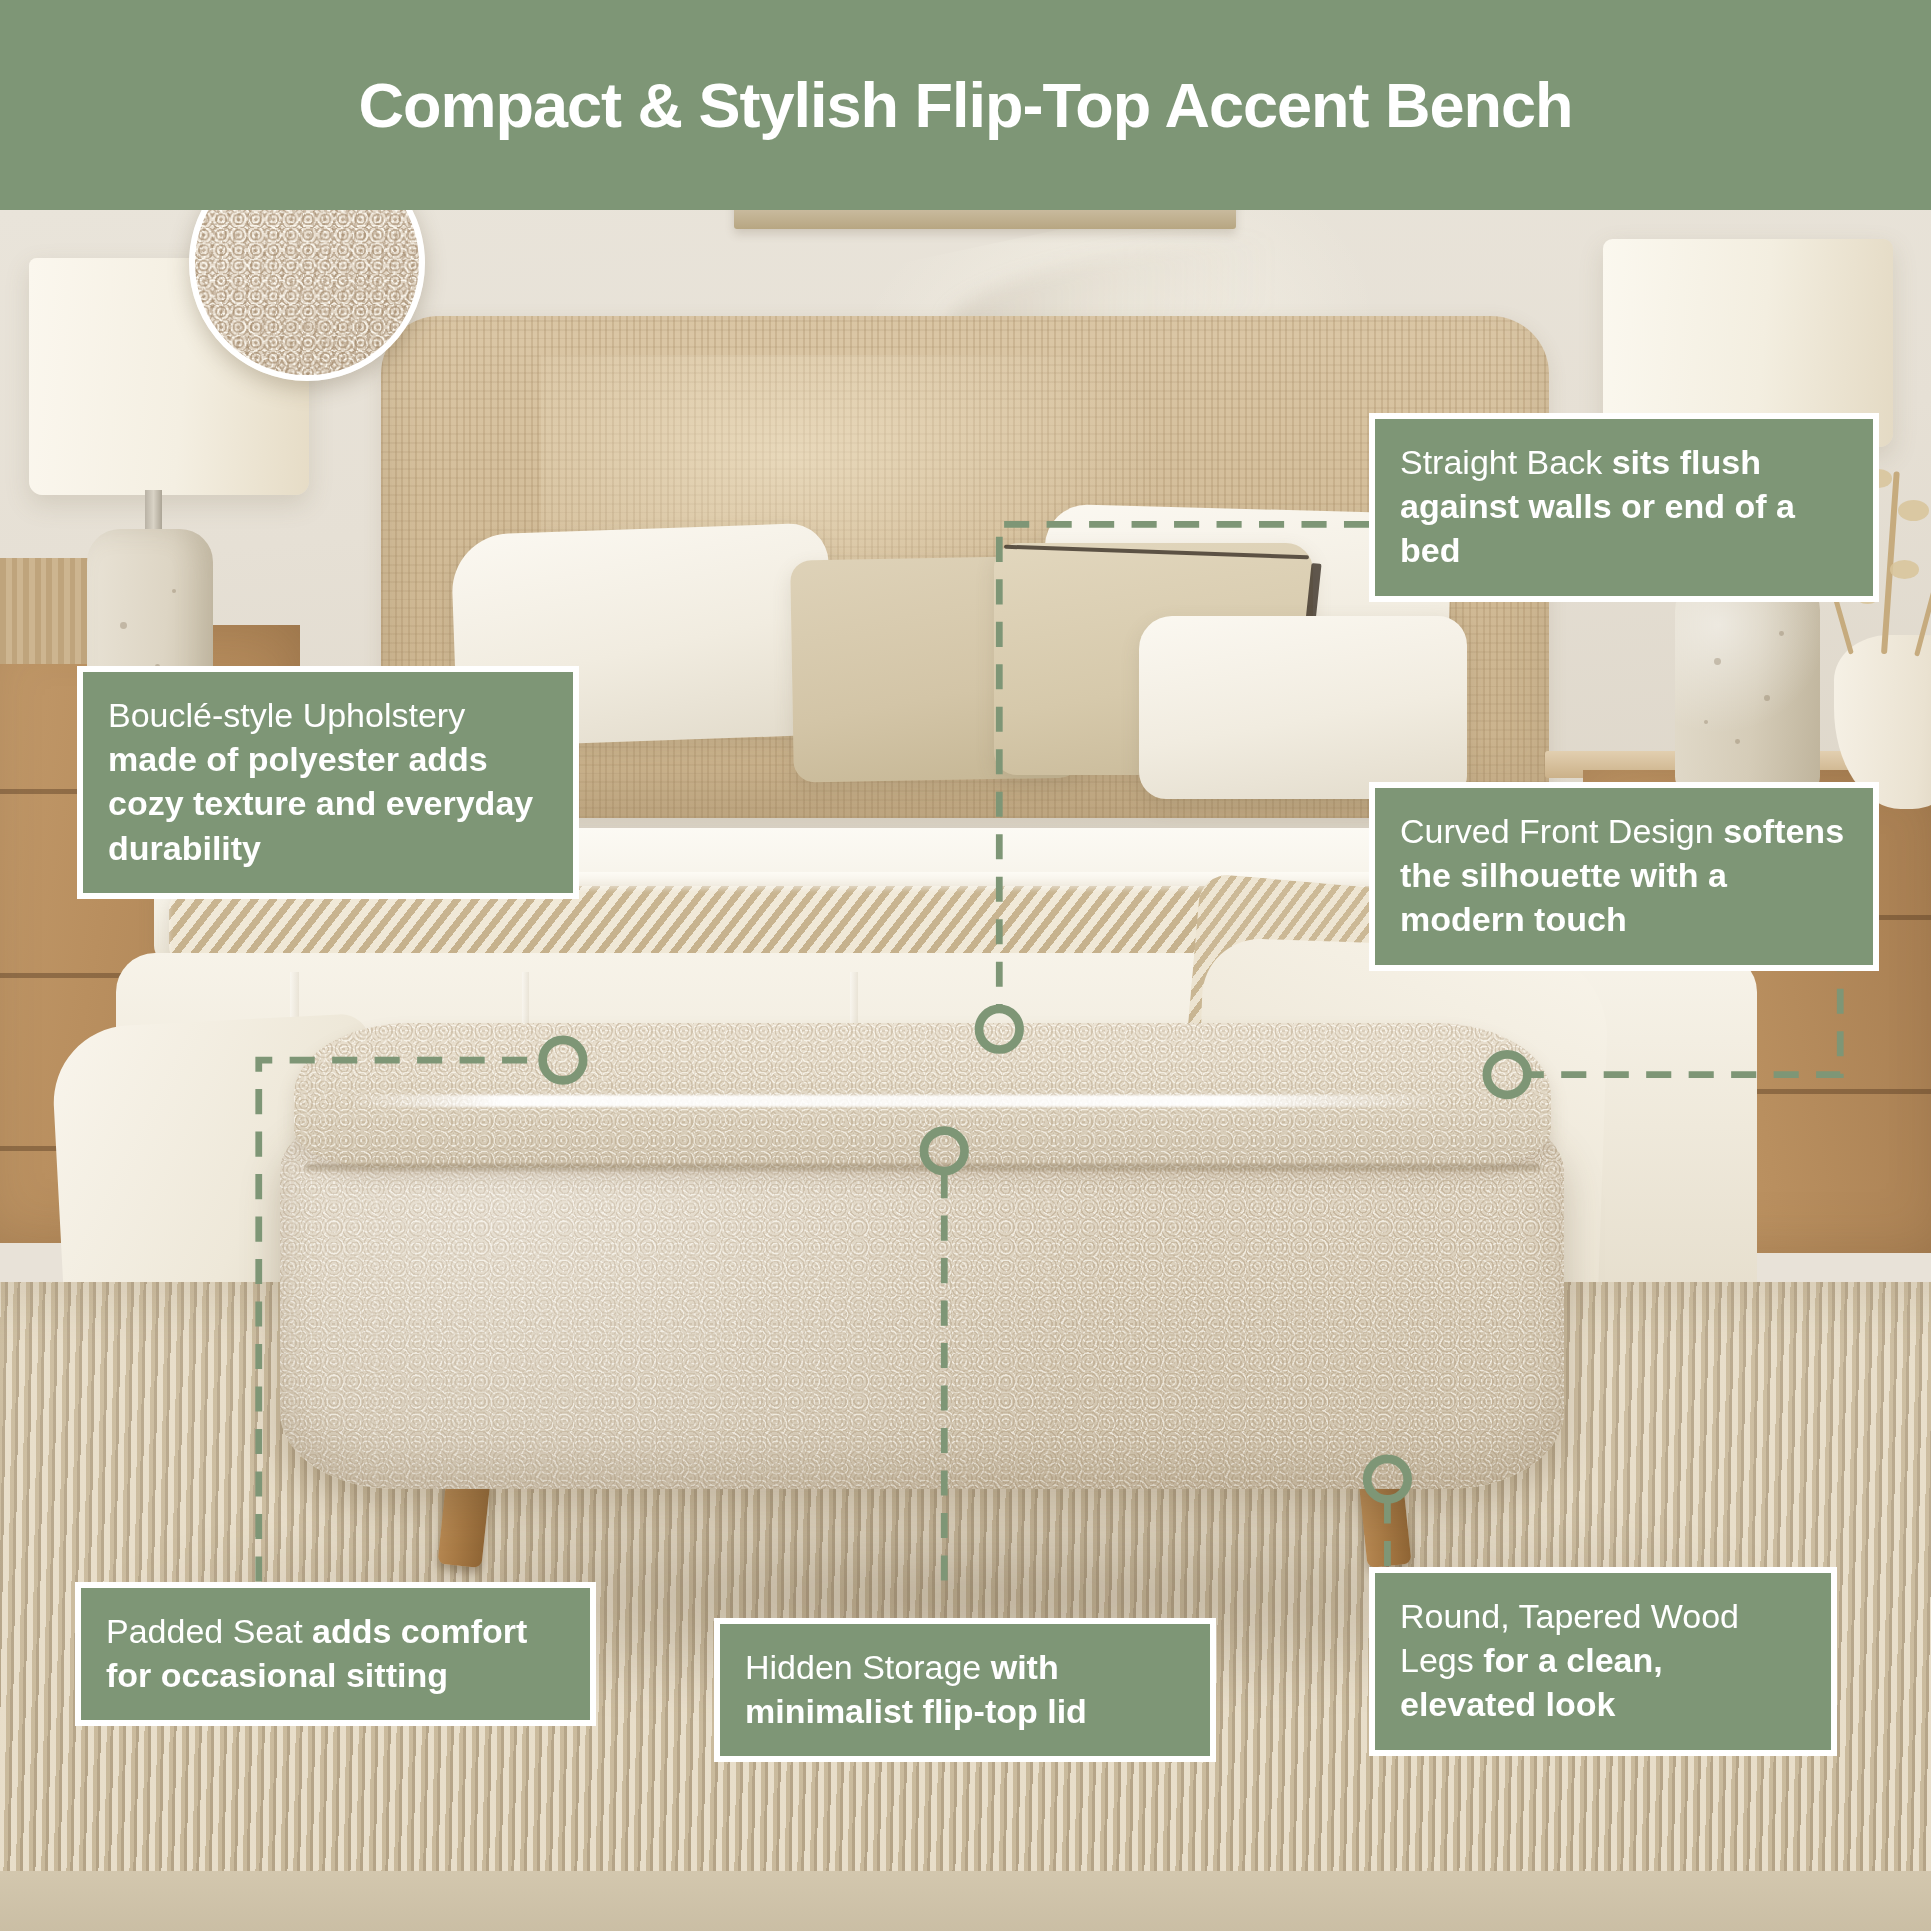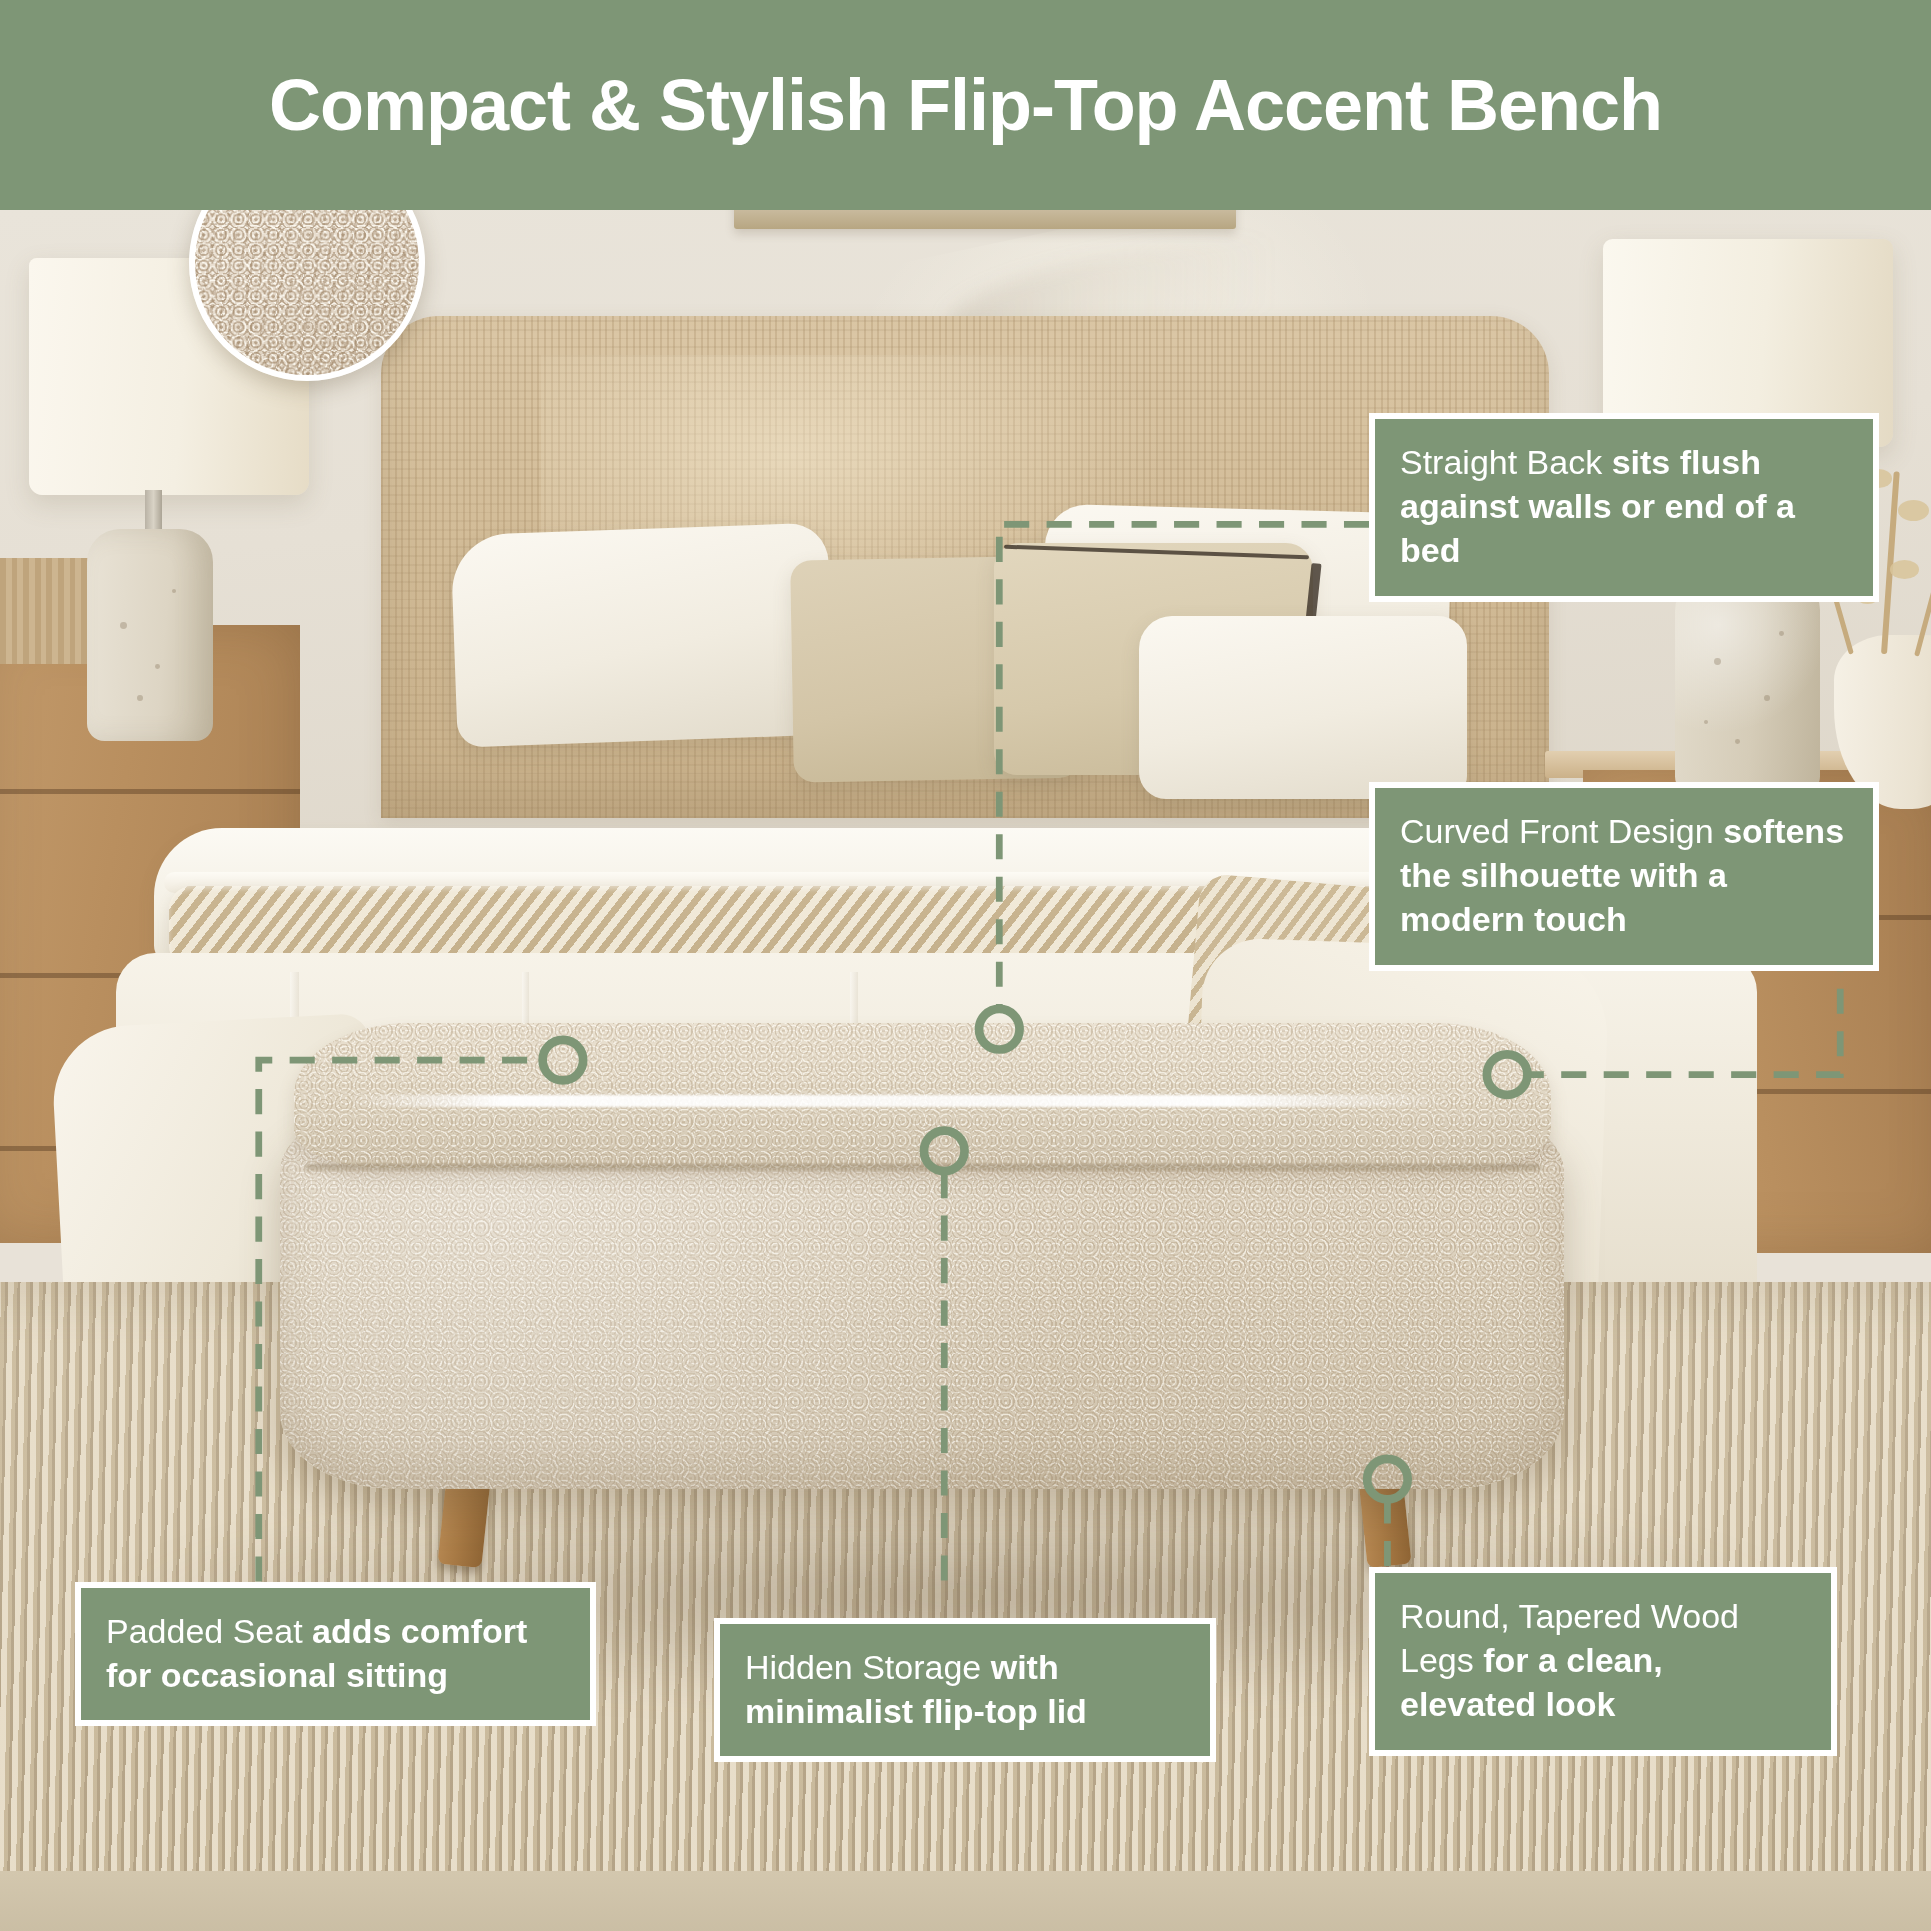--- a/index.html
+++ b/index.html
@@ -9,21 +9,21 @@
 
   #page { position:relative; width:1931px; height:1931px; overflow:hidden; }
 
   
   #header {
     position:absolute; left:0; top:0; width:1931px; height:210px;
     background:#7e9676; display:flex; align-items:center; justify-content:center;
     z-index:60;
   }
   #header-title {
-    color:#ffffff; font-size:72px; font-weight:700; letter-spacing:-1px;
+    color:#ffffff; font-size:63px; font-weight:700; letter-spacing:-1px;
     text-align:center; line-height:1; white-space:nowrap;
     font-family:"Liberation Sans", sans-serif;
   }
 
   
   #scene { position:absolute; left:0; top:210px; width:1931px; height:1721px; overflow:hidden; }
 
   
   .wall {
     position:absolute; left:0; top:0; width:1931px; height:1023px;
@@ -412,20 +412,23 @@
     </g>
     <g fill="none" stroke="#7e9676" stroke-width="9">
       <circle cx="1035" cy="1066" r="21"></circle>
       <circle cx="1561" cy="1113" r="21"></circle>
       <circle cx="583" cy="1098" r="21"></circle>
       <circle cx="978" cy="1192" r="21"></circle>
       <circle cx="1437" cy="1532" r="21"></circle>
     </g>
   </svg>
 
+  <div class="callout" id="callout-upholstery">
+    <b>Bouclé-style Upholstery</b><span> made of polyester adds cozy texture and everyday durability</span>
+  </div>
 
   <div class="callout" id="callout-straight">
     <b>Straight Back</b><span> sits flush against walls or end of a bed</span>
   </div>
 
   <div class="callout" id="callout-padded">
     <b>Padded Seat</b><span> adds comfort for occasional sitting</span>
   </div>
 
   <div class="callout" id="callout-curved">

